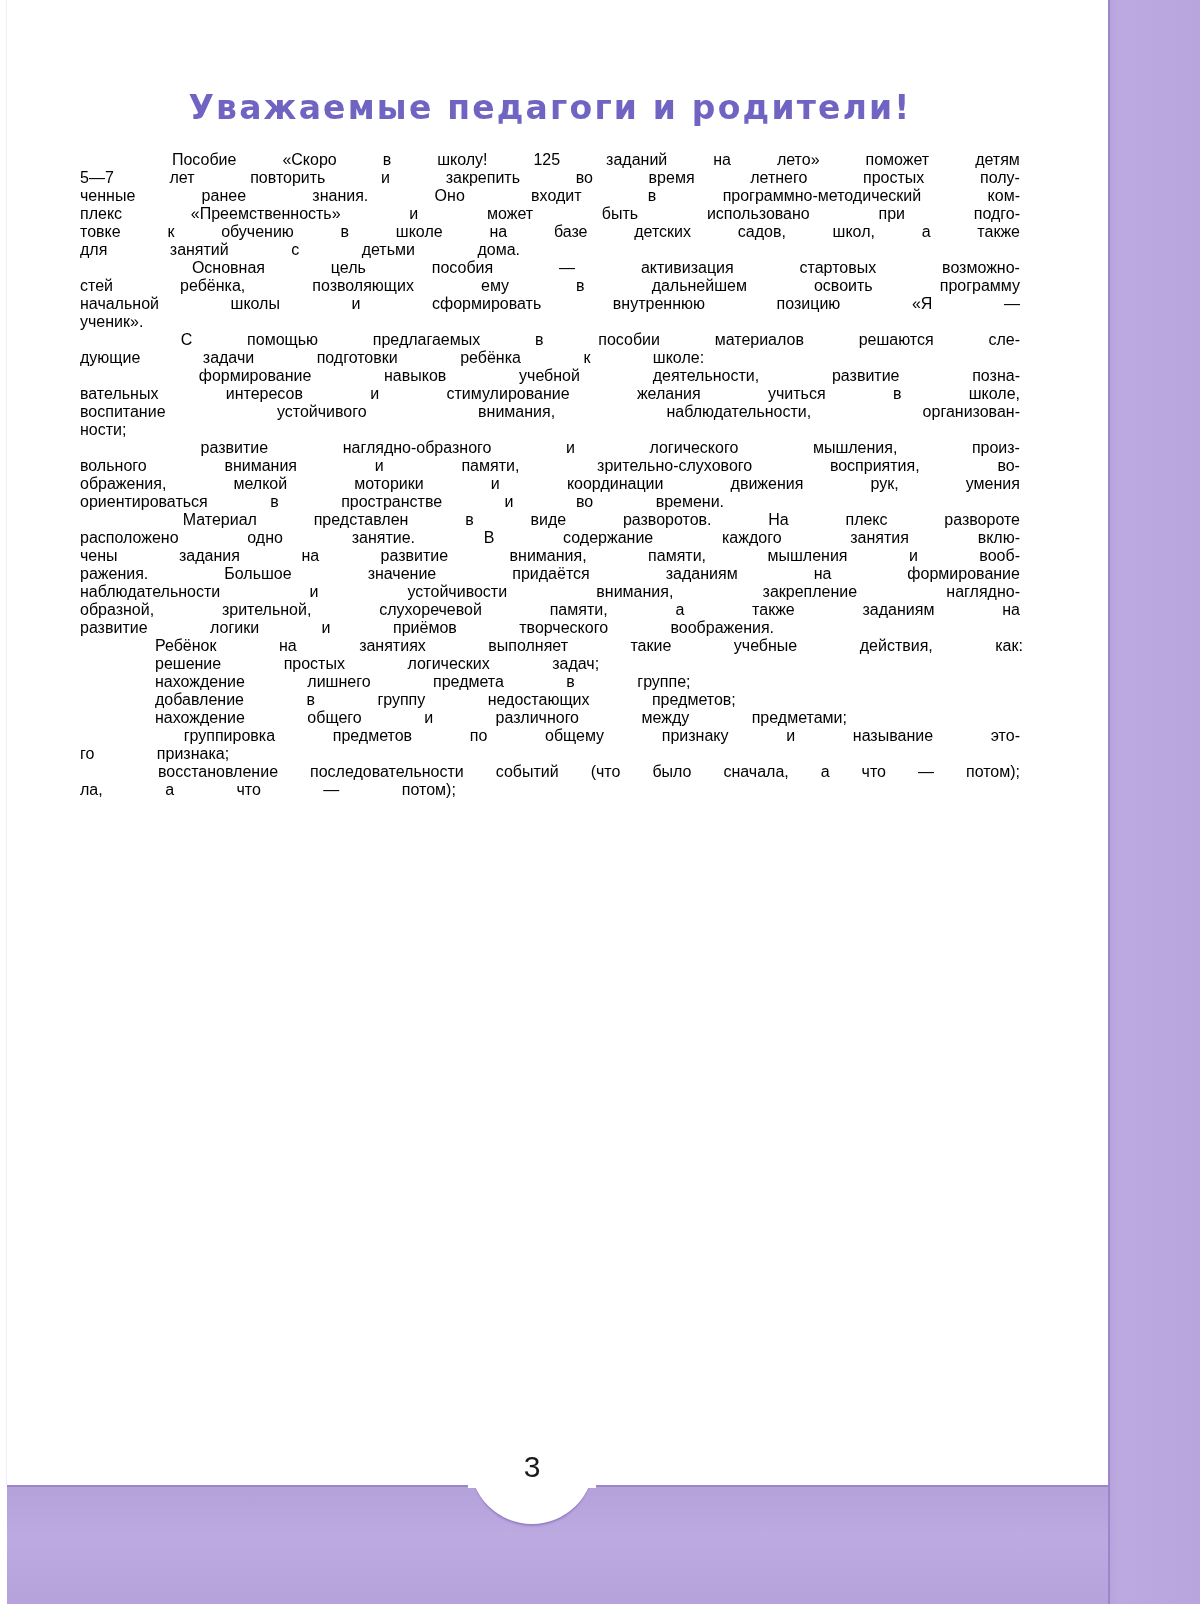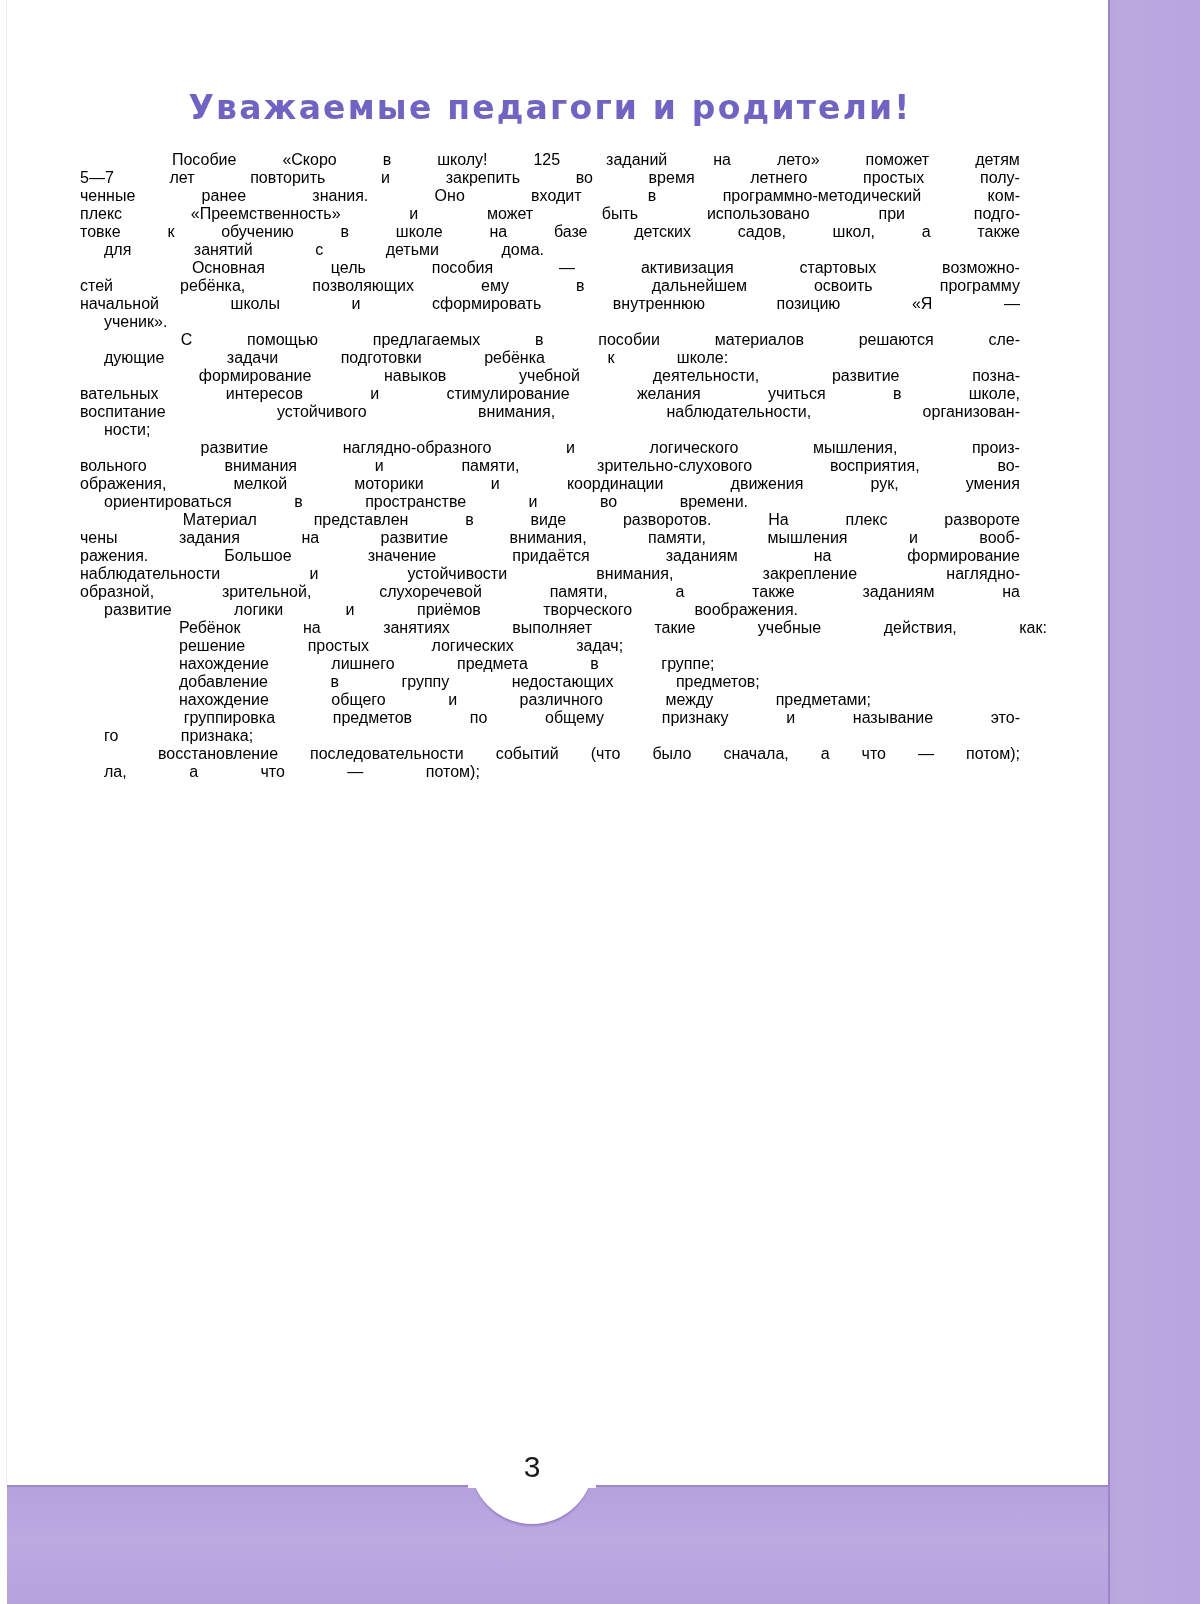--- a/index.html
+++ b/index.html
@@ -113,21 +113,20 @@
     display: flex;
     width: 100%;
     white-space: pre;
     gap: 29px;
   }
   .jline.stretch {
     justify-content: space-between;
   }
   .jline.last {
     justify-content: flex-start;
-    margin-left: 24px;
   }
   .jline .w { display: inline-block; }
   .blk { margin: 0; }
 </style>
 </head>
 <body>
 
 <div id="page">
 
   <div class="trim-left"></div>
@@ -166,20 +165,21 @@
           <div class="jline last"><span class="w">ности;</span></div>
         </div>
         <div class="blk">
           <div class="jline stretch"><span style="flex: 0 0 46px; display: inline-block;"><span class="dot" style="margin-left: 24px;"></span></span><span class="w">развитие</span><span class="w">наглядно-образного</span><span class="w">и</span><span class="w">логического</span><span class="w">мышления,</span><span class="w">произ-</span></div>
           <div class="jline stretch"><span class="w">вольного</span><span class="w">внимания</span><span class="w">и</span><span class="w">памяти,</span><span class="w">зрительно-слухового</span><span class="w">восприятия,</span><span class="w">во-</span></div>
           <div class="jline stretch"><span class="w">ображения,</span><span class="w">мелкой</span><span class="w">моторики</span><span class="w">и</span><span class="w">координации</span><span class="w">движения</span><span class="w">рук,</span><span class="w">умения</span></div>
           <div class="jline last"><span class="w">ориентироваться</span><span class="w"> </span><span class="w">в</span><span class="w"> </span><span class="w">пространстве</span><span class="w"> </span><span class="w">и</span><span class="w"> </span><span class="w">во</span><span class="w"> </span><span class="w">времени.</span></div>
         </div>
         <div class="blk">
           <div class="jline stretch"><span style="flex: 0 0 46px; display: inline-block;"></span><span class="w">Материал</span><span class="w">представлен</span><span class="w">в</span><span class="w">виде</span><span class="w">разворотов.</span><span class="w">На</span><span class="w">плекс</span><span class="w">развороте</span></div>
+          <div class="jline stretch"><span class="w">расположено</span><span class="w">одно</span><span class="w">занятие.</span><span class="w">В</span><span class="w">содержание</span><span class="w">каждого</span><span class="w">занятия</span><span class="w">вклю-</span></div>
           <div class="jline stretch"><span class="w">чены</span><span class="w">задания</span><span class="w">на</span><span class="w">развитие</span><span class="w">внимания,</span><span class="w">памяти,</span><span class="w">мышления</span><span class="w">и</span><span class="w">вооб-</span></div>
           <div class="jline stretch"><span class="w">ражения.</span><span class="w">Большое</span><span class="w">значение</span><span class="w">придаётся</span><span class="w">заданиям</span><span class="w">на</span><span class="w">формирование</span></div>
           <div class="jline stretch"><span class="w">наблюдательности</span><span class="w">и</span><span class="w">устойчивости</span><span class="w">внимания,</span><span class="w">закрепление</span><span class="w">наглядно-</span></div>
           <div class="jline stretch"><span class="w">образной,</span><span class="w">зрительной,</span><span class="w">слухоречевой</span><span class="w">памяти,</span><span class="w">а</span><span class="w">также</span><span class="w">заданиям</span><span class="w">на</span></div>
           <div class="jline last"><span class="w">развитие</span><span class="w"> </span><span class="w">логики</span><span class="w"> </span><span class="w">и</span><span class="w"> </span><span class="w">приёмов</span><span class="w"> </span><span class="w">творческого</span><span class="w"> </span><span class="w">воображения.</span></div>
         </div>
         <div class="blk">
           <div class="jline last"><span style="flex: 0 0 46px; display: inline-block;"></span><span class="w">Ребёнок</span><span class="w"> </span><span class="w">на</span><span class="w"> </span><span class="w">занятиях</span><span class="w"> </span><span class="w">выполняет</span><span class="w"> </span><span class="w">такие</span><span class="w"> </span><span class="w">учебные</span><span class="w"> </span><span class="w">действия,</span><span class="w"> </span><span class="w">как:</span></div>
         </div>
         <div class="blk">

